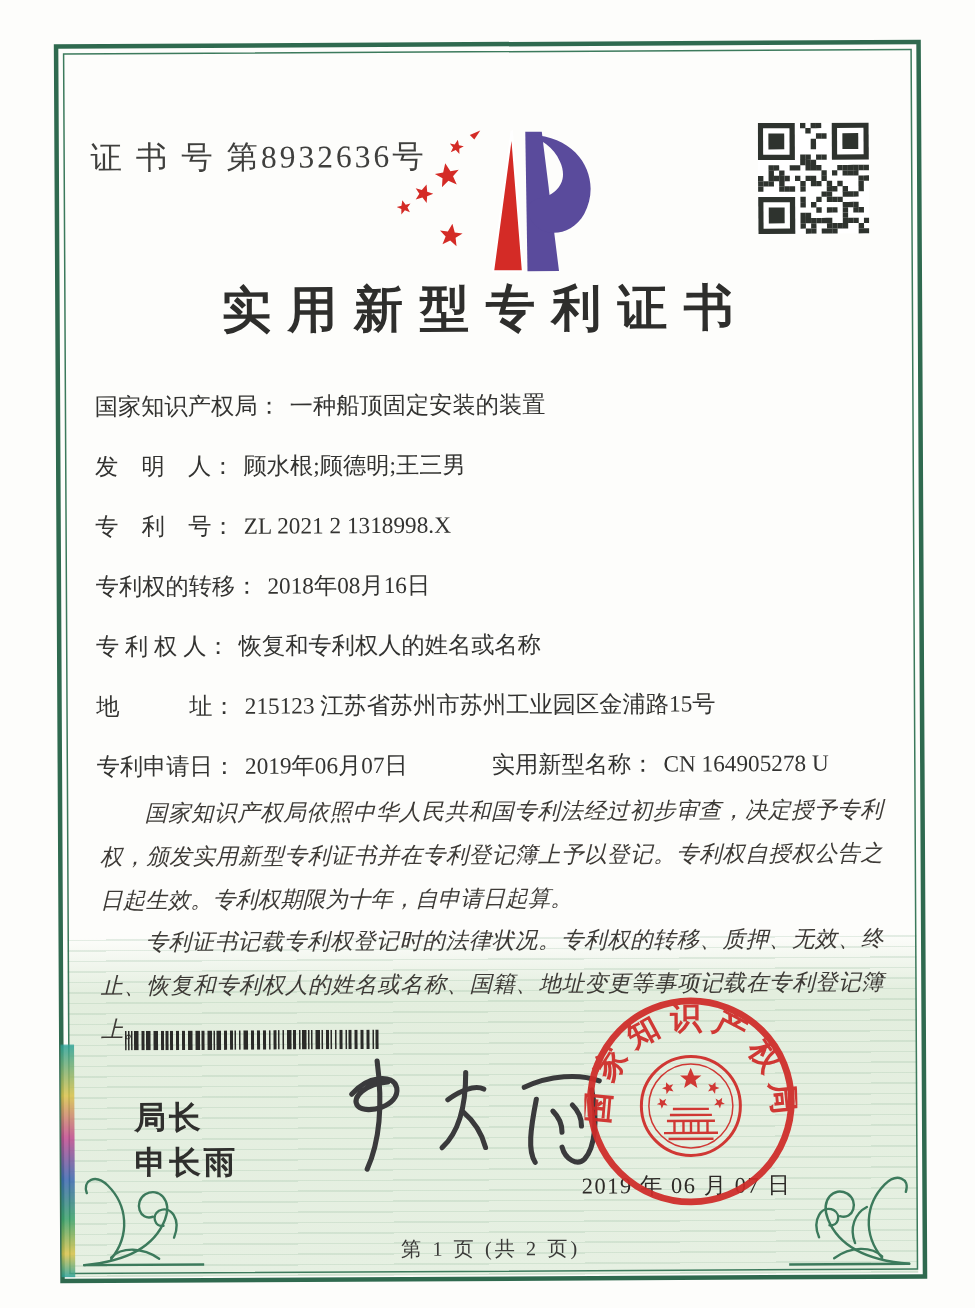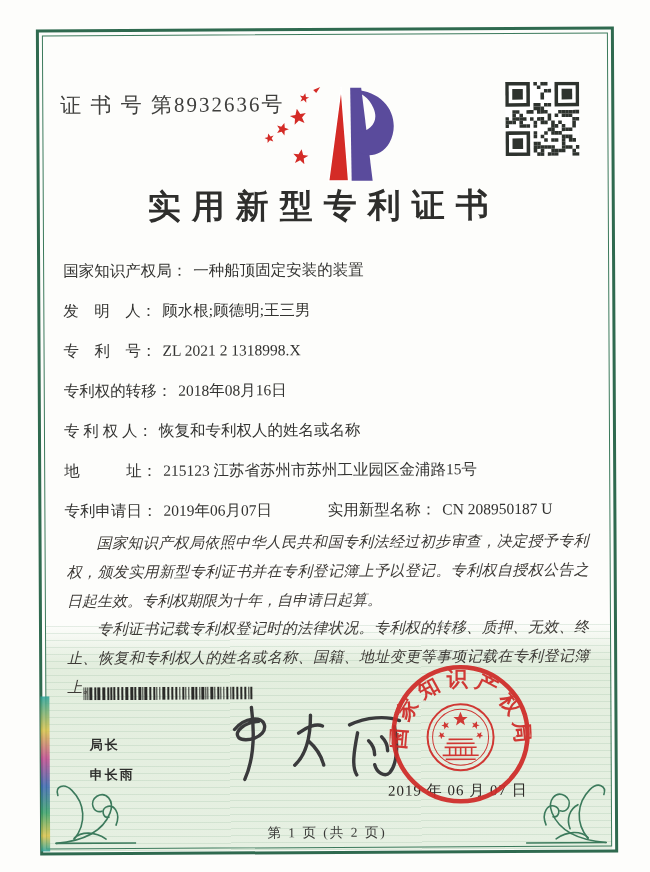--- a/index.html
+++ b/index.html
@@ -29,21 +29,21 @@
   .row{position:absolute;left:64px;right:56px;font-size:15.5px;color:#333331;}
   .row .lbl{display:inline-block;}
   .row .val{margin-left:6px;}
   .grant .lbl2{margin-left:52px;}
   .body-text{position:absolute;left:66px;right:62px;top:528px;font-size:15px;line-height:1.92;
     text-align:justify;color:#3d3a36;font-style:italic;}
   .body-text p{margin:0;text-indent:2em;}
   .barcode{position:absolute;left:82px;top:686px;width:170px;height:13px;}
   .signer{position:absolute;left:88px;top:730px;z-index:5;
     font-family:"Liberation Sans","DejaVu Sans",sans-serif;font-weight:bold;color:#2f2f2d;}
-  .signer div{font-size:13px;line-height:30px;letter-spacing:2px;font-family:Liberation Mono, monospace;}
+  .signer div{font-size:21px;line-height:30px;letter-spacing:2px;}
   .signature{position:absolute;left:205px;top:695px;z-index:5;}
   .seal{position:absolute;left:388px;top:664px;z-index:6;opacity:.93;}
   .seal-date{position:absolute;left:386px;top:782px;z-index:5;font-size:15px;letter-spacing:1px;color:#2d2a27;}
   .footer{position:absolute;left:0;right:0;top:824px;text-align:center;font-size:13.5px;
     letter-spacing:2px;color:#3a3a38;z-index:5;}
   .logo{position:absolute;left:262px;top:78px;}
   .qr{position:absolute;left:507px;top:83px;}
   .ornament{position:absolute;z-index:3;}
   .orn-br{right:42px;bottom:24px;}
   .orn-bl{left:50px;bottom:26px;}
@@ -245,21 +245,21 @@
       <span class="lbl">专利权的转移：</span><span class="val">2018年08月16日</span>
     </div>
     <div class="row" style="top:420px">
       <span class="lbl">专 利 权 人：</span><span class="val">恢复和专利权人的姓名或名称</span>
     </div>
     <div class="row" style="top:460px">
       <span class="lbl">地　　　址：</span><span class="val">215123 江苏省苏州市苏州工业园区金浦路15号</span>
     </div>
     <div class="row grant" style="top:500px">
       <span class="lbl">专利申请日：</span><span class="val">2019年06月07日</span>
-      <span class="lbl lbl2">实用新型名称：</span><span class="val">CN 208950187 U</span>
+      <span class="lbl lbl2">实用新型名称：</span><span class="val">CN 164905278 U</span>
     </div>
 
     <div class="body-text">
       <p>国家知识产权局依照中华人民共和国专利法经过初步审查，决定授予专利权，颁发实用新型专利证书并在专利登记簿上予以登记。专利权自授权公告之日起生效。专利权期限为十年，自申请日起算。</p>
       <p>专利证书记载专利权登记时的法律状况。专利权的转移、质押、无效、终止、恢复和专利权人的姓名或名称、国籍、地址变更等事项记载在专利登记簿上。</p>
     </div>
 
     <svg class="barcode" width="170" height="13" viewBox="0 0 170 13">
       <g id="barcode-bars" fill="#2a2a28">
           <rect x="0" y="0" width="1" height="13"></rect>

